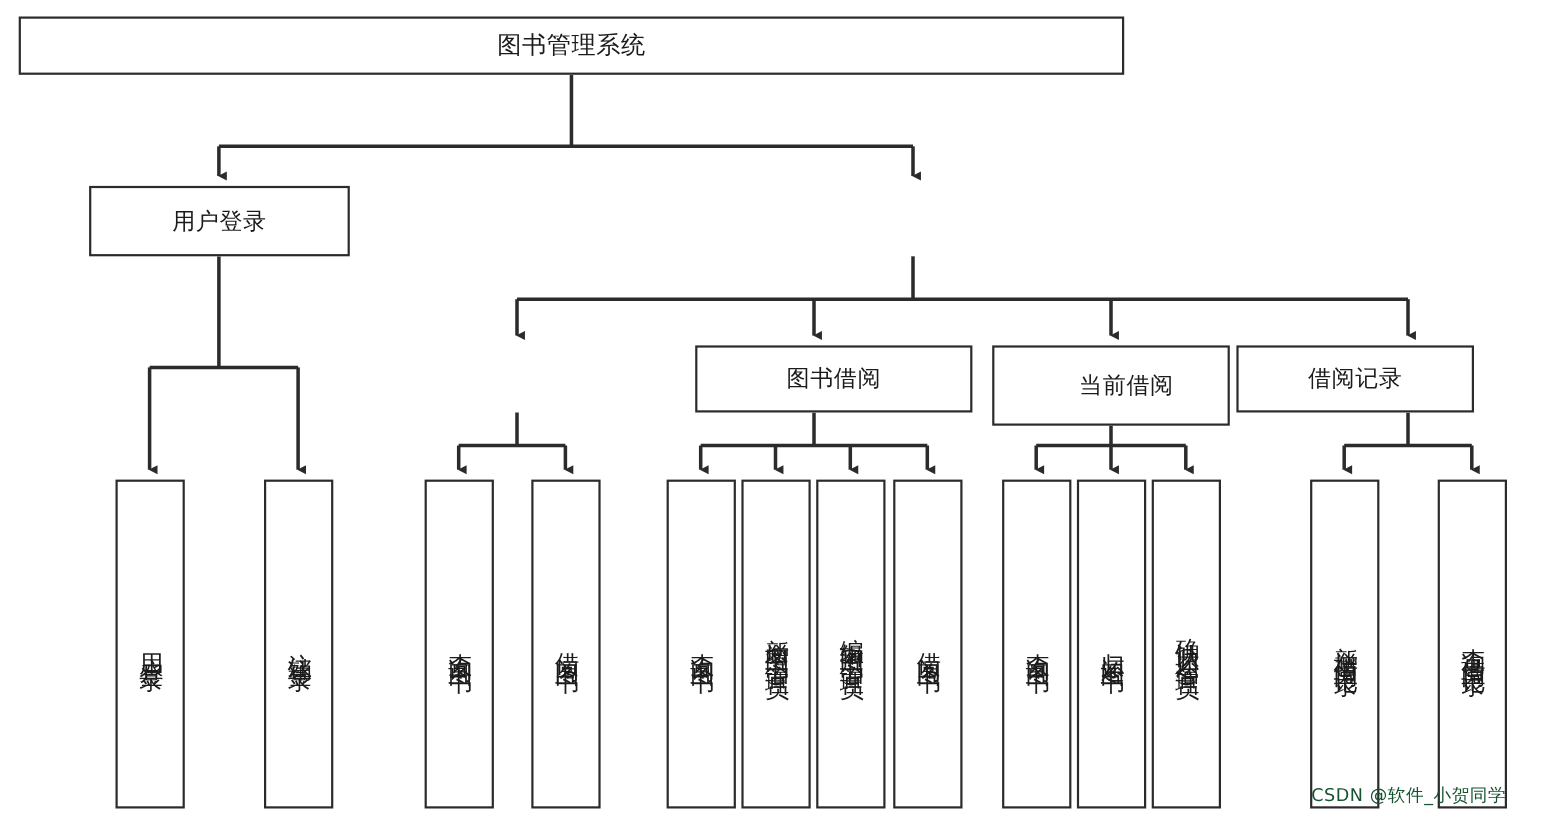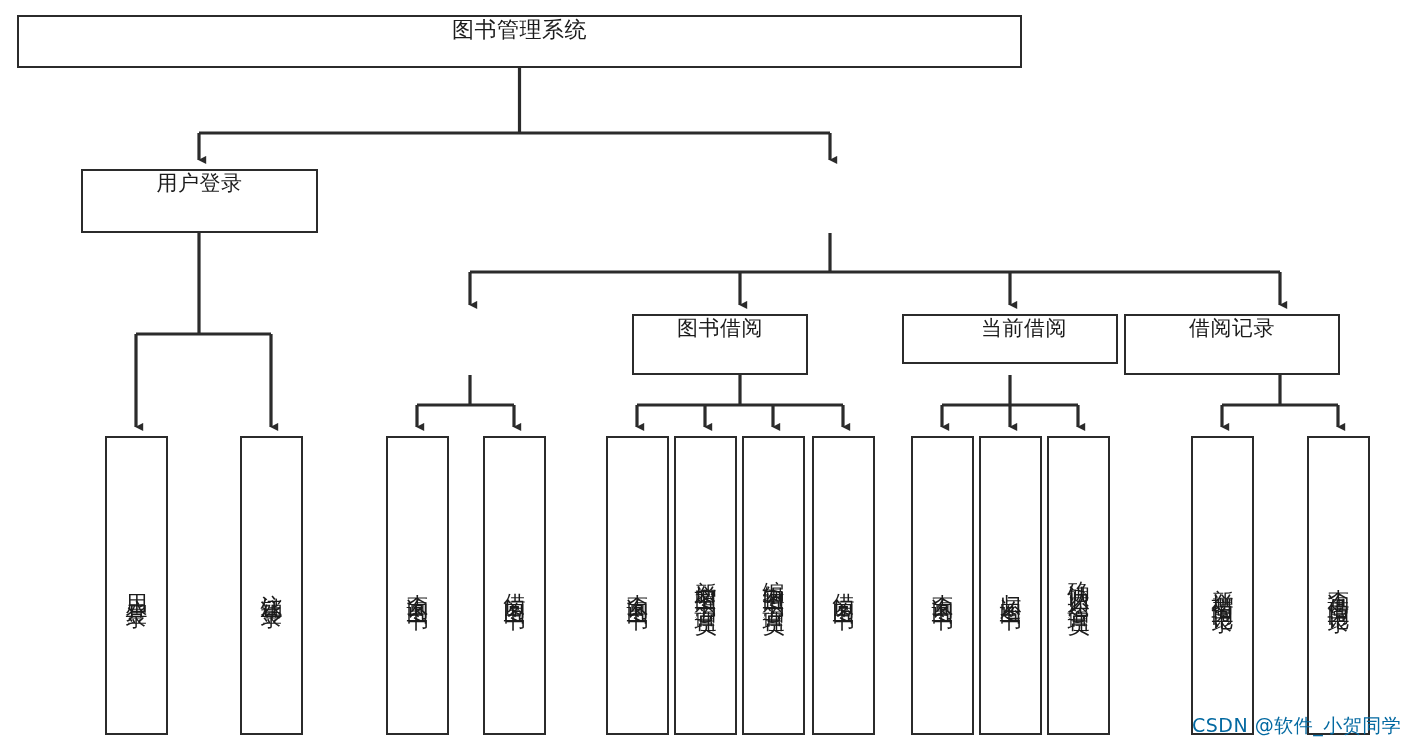--- a/index.html
+++ b/index.html
@@ -24,20 +24,21 @@
     width: 1405px;
     height: 747px;
     pointer-events: none;
   }
   .node {
     position: absolute;
     box-sizing: border-box;
     background: #ffffff;
     border: 2px solid #2b2b2b;
     display: flex;
+    align-items: center;
     justify-content: center;
     overflow: hidden;
   }
   .node .label {
     color: #1b1b1b;
     text-align: center;
     line-height: 1.15;
     white-space: nowrap;
   }
   .node.horizontal .label {
@@ -54,22 +55,22 @@
   .node.vertical .label {
     writing-mode: vertical-rl;
     text-orientation: upright;
     font-size: 22px;
     letter-spacing: 5px;
     line-height: 1;
     white-space: nowrap;
   }
   .watermark {
     position: absolute;
-    color: #0369a1;
-    font-size: 19px;
+    color: #14532d;
+    font-size: 16px;
     white-space: nowrap;
     letter-spacing: 0.5px;
   }
 </style>
 </head>
 <body>
 
 <div id="canvas">
 
   <svg class="connectors" viewBox="0 0 1405 747">
@@ -124,24 +125,24 @@
   </svg>
 
   <div class="node root horizontal" style="left:17px; top:15px; width:1005px; height:53px;">
     <span class="label">图书管理系统</span>
   </div>
 
   <div class="node horizontal" style="left:81px; top:169px; width:237px; height:64px;">
     <span class="label">用户登录</span>
   </div>
 
-  <div class="node horizontal" style="left:632px; top:314px; width:176px; height:61px;">
+  <div class="node horizontal" style="left:632px; top:314px; width:252px; height:61px;">
     <span class="label">图书借阅</span>
   </div>
-  <div class="node horizontal" style="left:902px; top:314px; width:216px; height:50px;padding-left:28px;">
+  <div class="node horizontal" style="left:902px; top:314px; width:216px; height:73px;padding-left:28px;">
     <span class="label">当前借阅</span>
   </div>
   <div class="node horizontal" style="left:1124px; top:314px; width:216px; height:61px;">
     <span class="label">借阅记录</span>
   </div>
 
   <div class="node vertical" style="left:105px; top:436px; width:63px; height:299px;">
     <span class="label">用户登录</span>
   </div>
   <div class="node vertical" style="left:240px; top:436px; width:63px; height:299px;">

